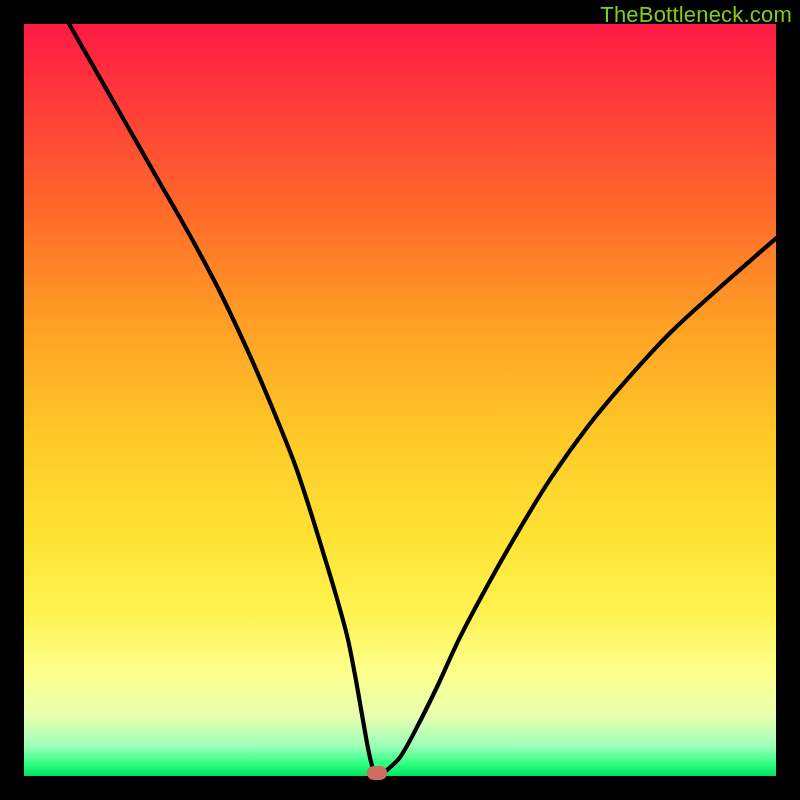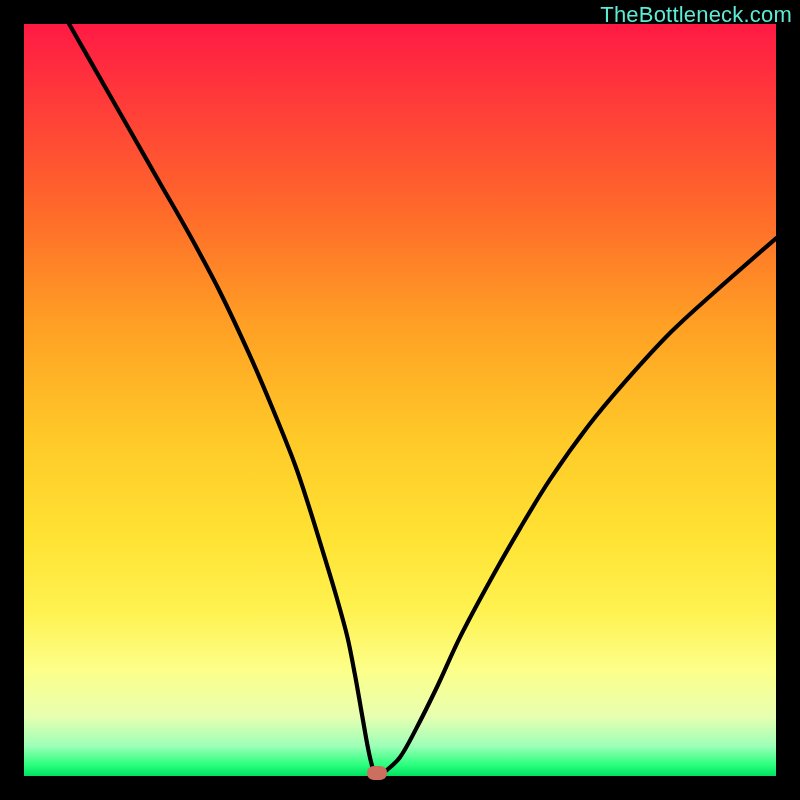--- a/index.html
+++ b/index.html
@@ -35,21 +35,21 @@
       #e8ffb0 92%,
       #9dffb8 96%,
       #2bff7e 98.5%,
       #00e060 100%
     );
   }
   .watermark {
     position: absolute;
     top: 2px;
     right: 8px;
-    color: #5eead4;
+    color: #84cc16;
     font-size: 22px;
     font-weight: 500;
     letter-spacing: 0.2px;
     user-select: none;
   }
   svg.curve {
     position: absolute;
     left: 0;
     top: 0;
     width: 752px;

